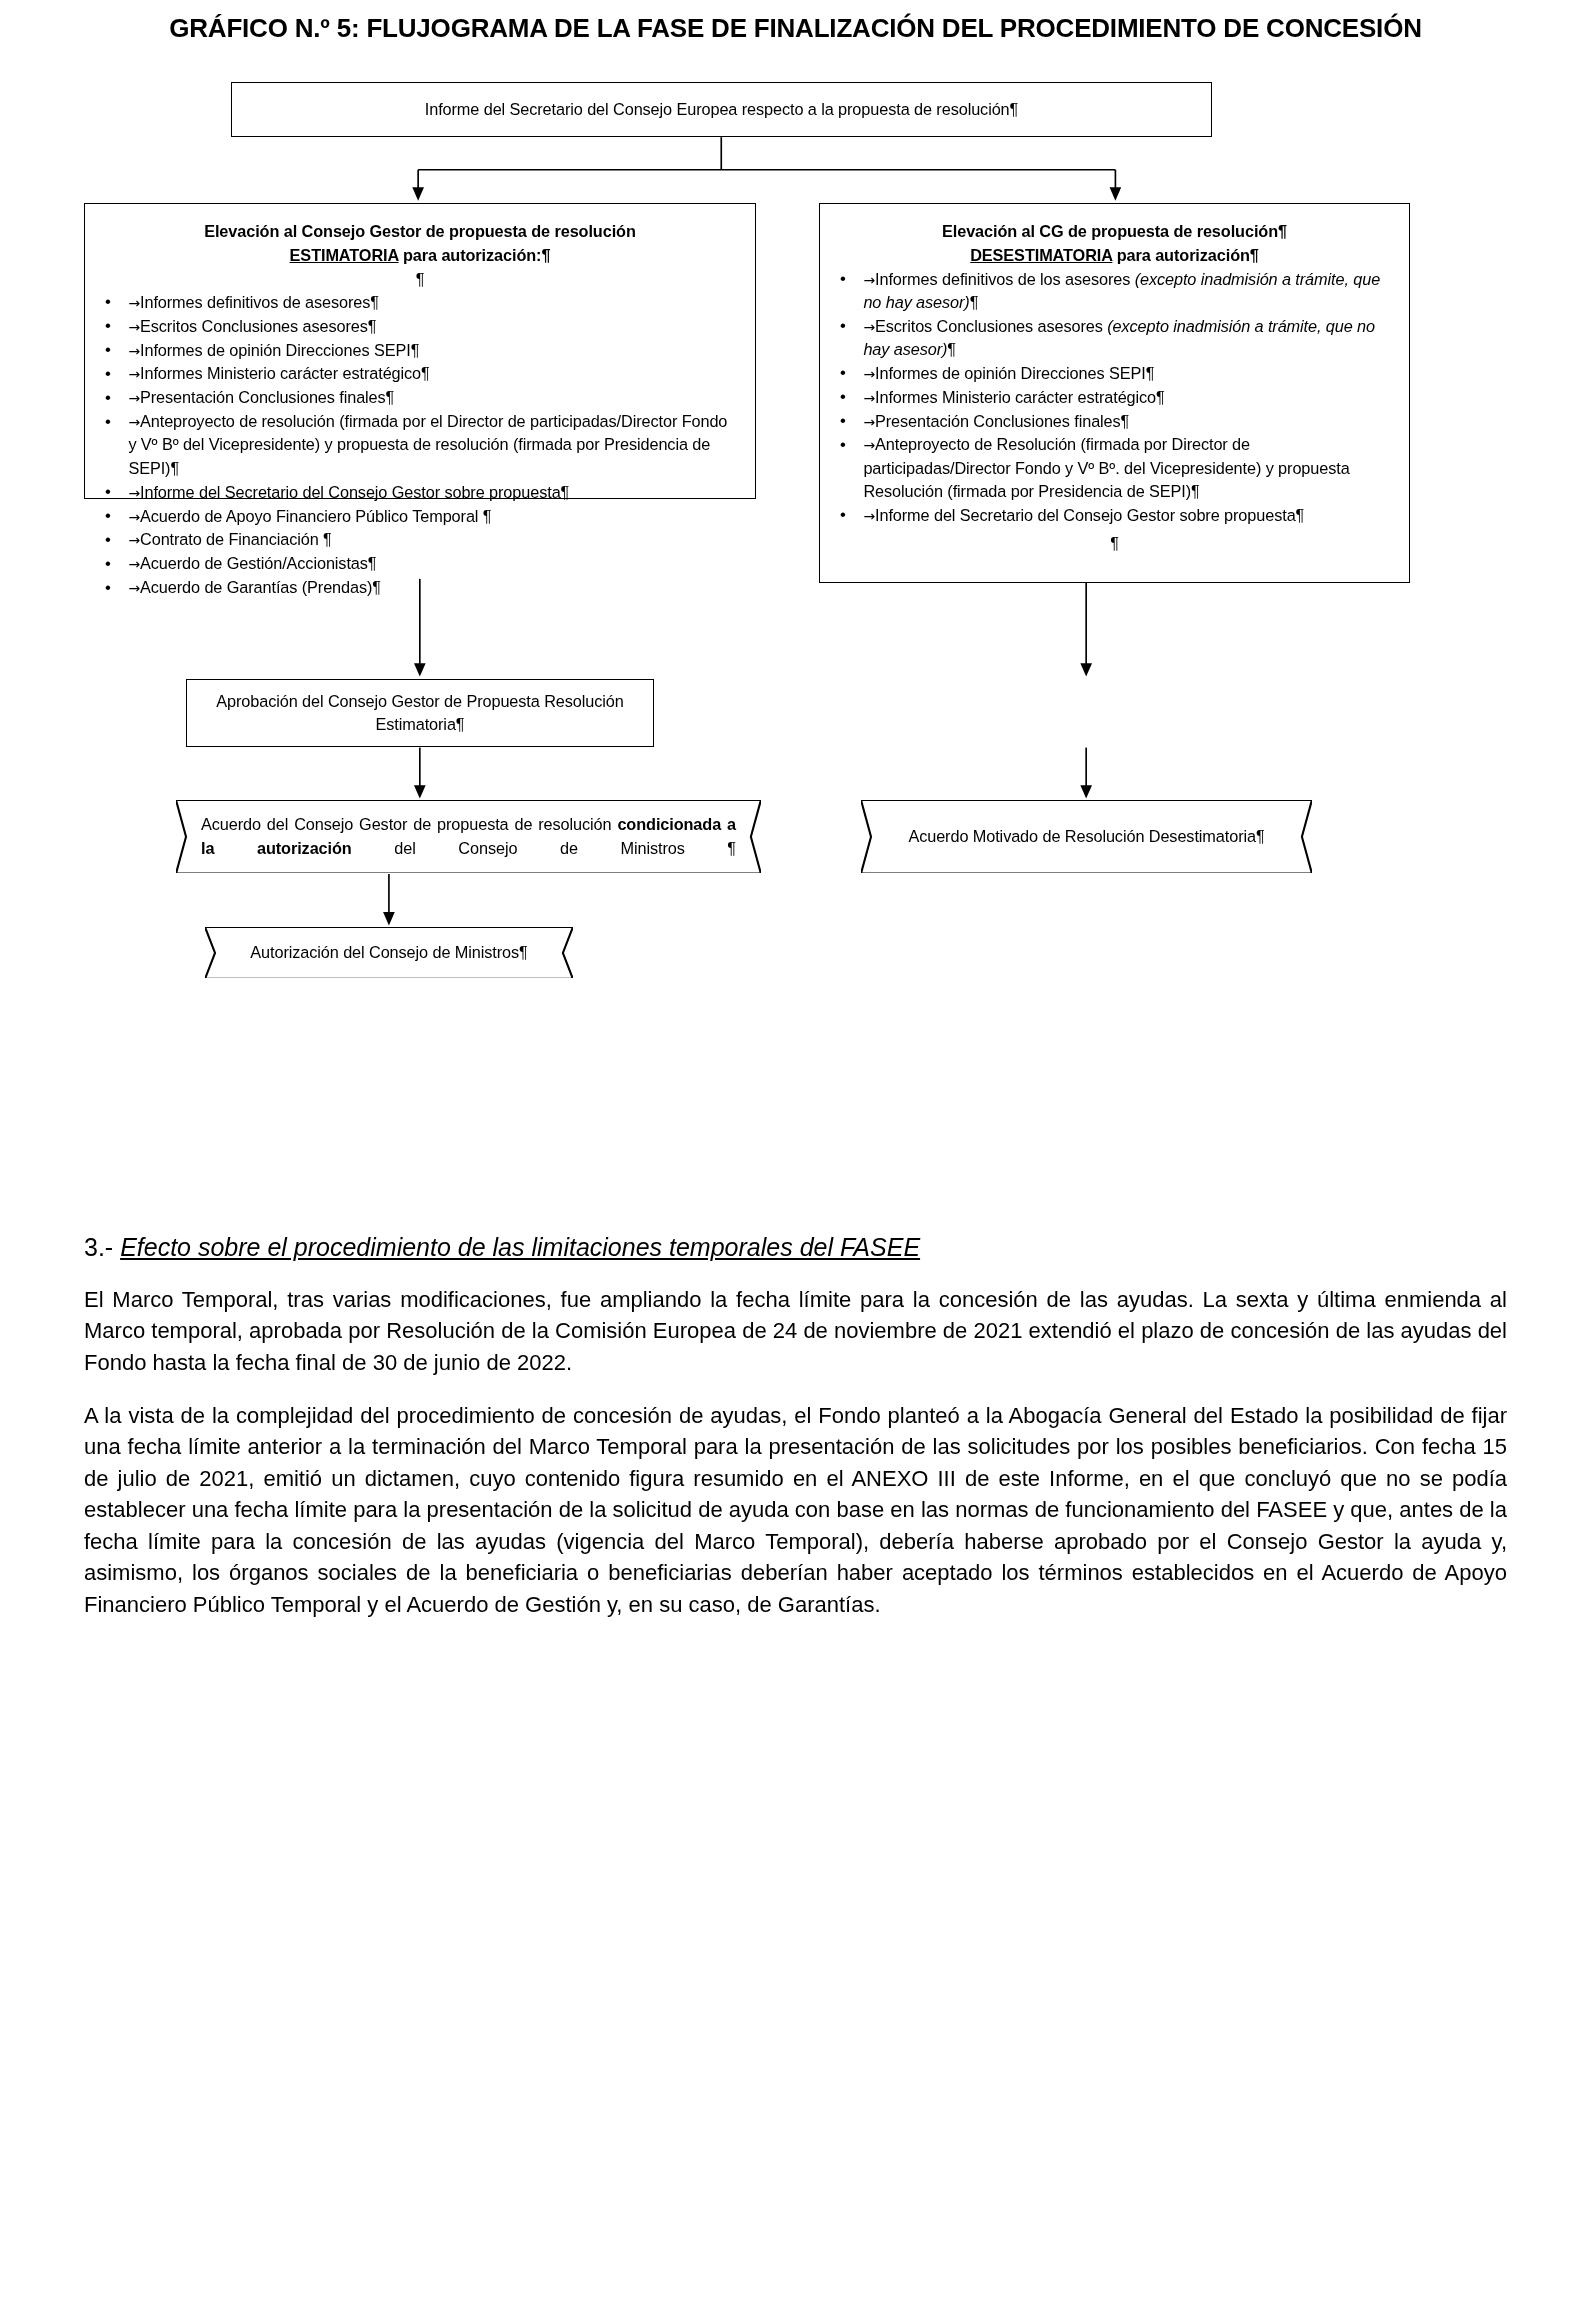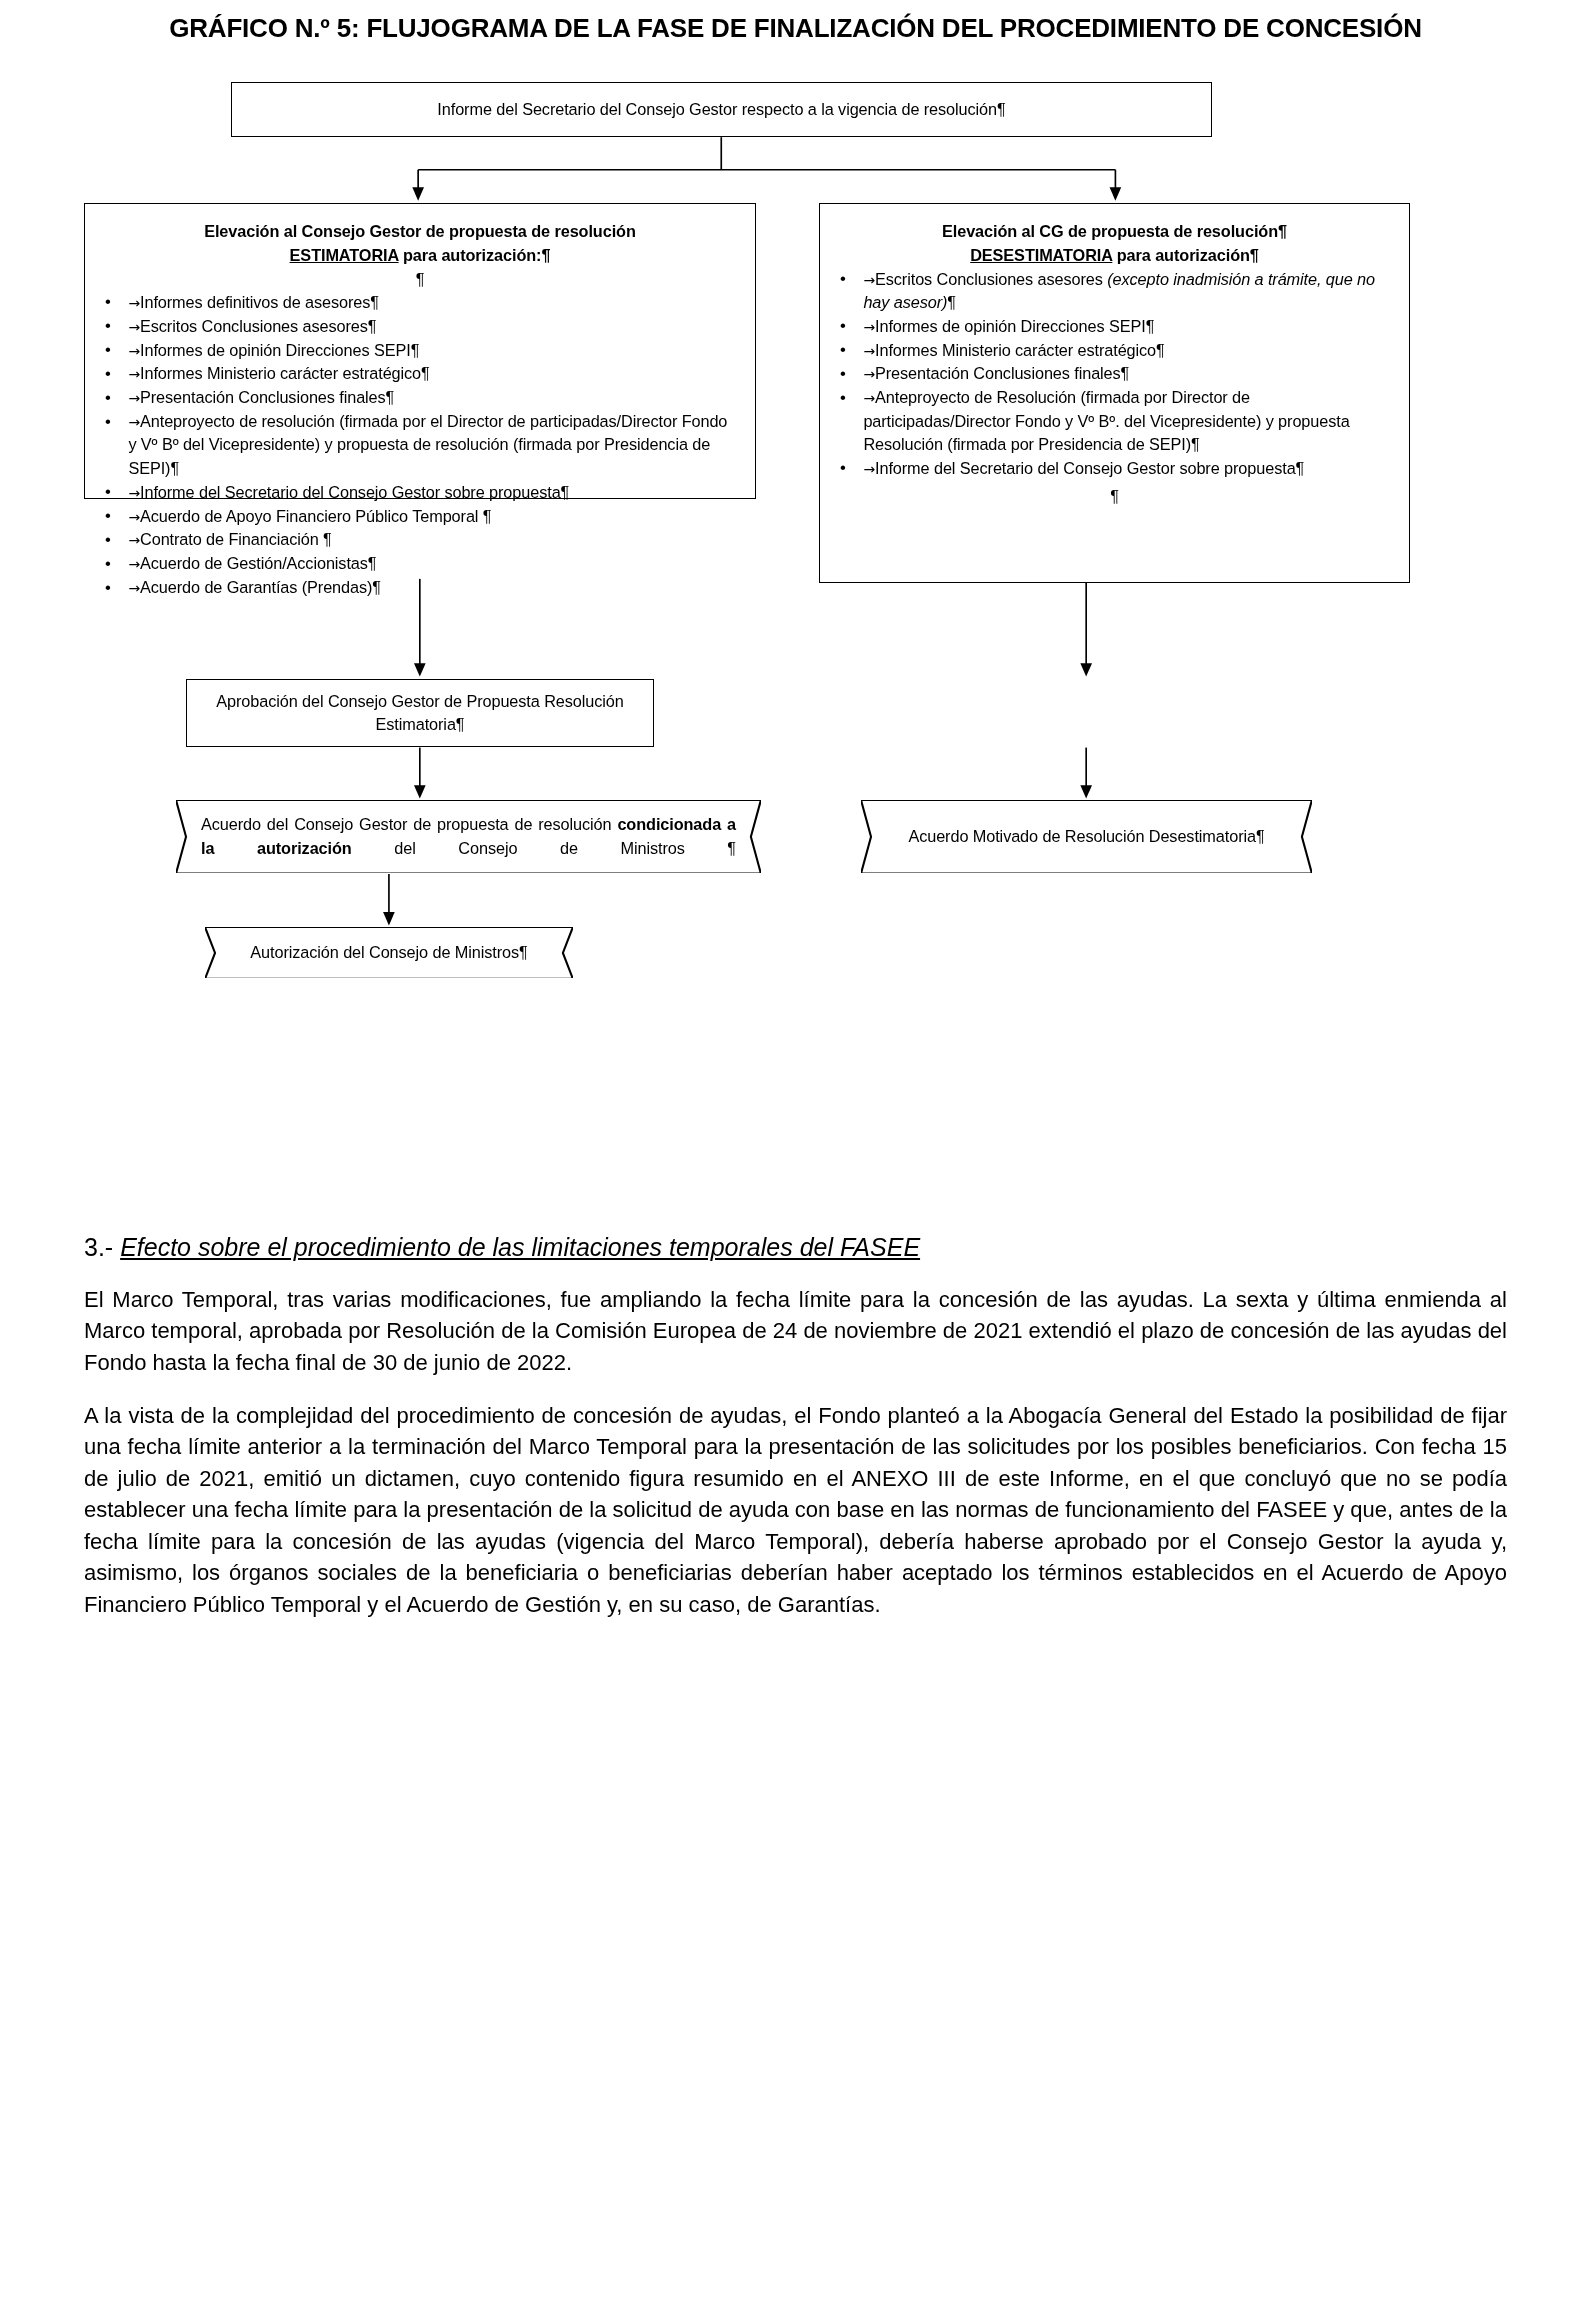--- a/index.html
+++ b/index.html
@@ -233,21 +233,21 @@
 
       <line x1="1200" y1="625" x2="1200" y2="738" stroke="#000" stroke-width="2" marker-end="url(#arrow)"></line>
 
       <line x1="402" y1="827" x2="402" y2="884" stroke="#000" stroke-width="2" marker-end="url(#arrow)"></line>
 
       <line x1="1200" y1="827" x2="1200" y2="884" stroke="#000" stroke-width="2" marker-end="url(#arrow)"></line>
 
       <line x1="365" y1="978" x2="365" y2="1036" stroke="#000" stroke-width="2" marker-end="url(#arrow)"></line>
     </svg>
 
-    <div class="node center top-box">Informe del Secretario del Consejo Gestor respecto a la vigencia de resolución¶</div>
+    <div class="node center top-box">Informe del Secretario del Consejo Europea respecto a la propuesta de resolución¶</div>
 
     <div class="node branch-box branch-left">
       <div class="branch-head">
         <span>Elevación al Consejo Gestor de propuesta de resolución </span><br>
         <span class="underline">ESTIMATORIA</span><span> para autorización:¶</span>
       </div>
       <div style="text-align:center;">¶</div>
       <ul class="bullets" id="left-items">
           <li><span class="arrowc">→</span><span>Informes definitivos de asesores¶</span></li>
           <li><span class="arrowc">→</span><span>Escritos Conclusiones asesores¶</span></li>
@@ -262,20 +262,21 @@
           <li><span class="arrowc">→</span><span>Acuerdo de Garantías (Prendas)¶</span></li>
         </ul>
     </div>
 
     <div class="node branch-box branch-right">
       <div class="branch-head">
         <span>Elevación al CG de propuesta de resolución¶</span><br>
         <span class="underline">DESESTIMATORIA</span><span> para autorización¶</span>
       </div>
       <ul class="bullets" id="right-items">
+          <li><span class="arrowc">→</span><span><span>Informes definitivos de los asesores </span><span class="ital">(excepto inadmisión a trámite, que no hay asesor)</span><span>¶</span></span></li>
           <li><span class="arrowc">→</span><span><span>Escritos Conclusiones asesores </span><span class="ital">(excepto inadmisión a trámite, que no hay asesor)</span><span>¶</span></span></li>
           <li><span class="arrowc">→</span><span><span>Informes de opinión Direcciones SEPI¶</span></span></li>
           <li><span class="arrowc">→</span><span><span>Informes Ministerio carácter estratégico¶</span></span></li>
           <li><span class="arrowc">→</span><span><span>Presentación Conclusiones finales¶</span></span></li>
           <li><span class="arrowc">→</span><span><span>Anteproyecto de Resolución (firmada por Director de participadas/Director Fondo y Vº Bº. del Vicepresidente) y propuesta Resolución (firmada por Presidencia de SEPI)¶</span></span></li>
           <li><span class="arrowc">→</span><span><span>Informe del Secretario del Consejo Gestor sobre propuesta¶</span></span></li>
         </ul>
       <div style="text-align:center; margin-top:5px;">¶</div>
     </div>
 

